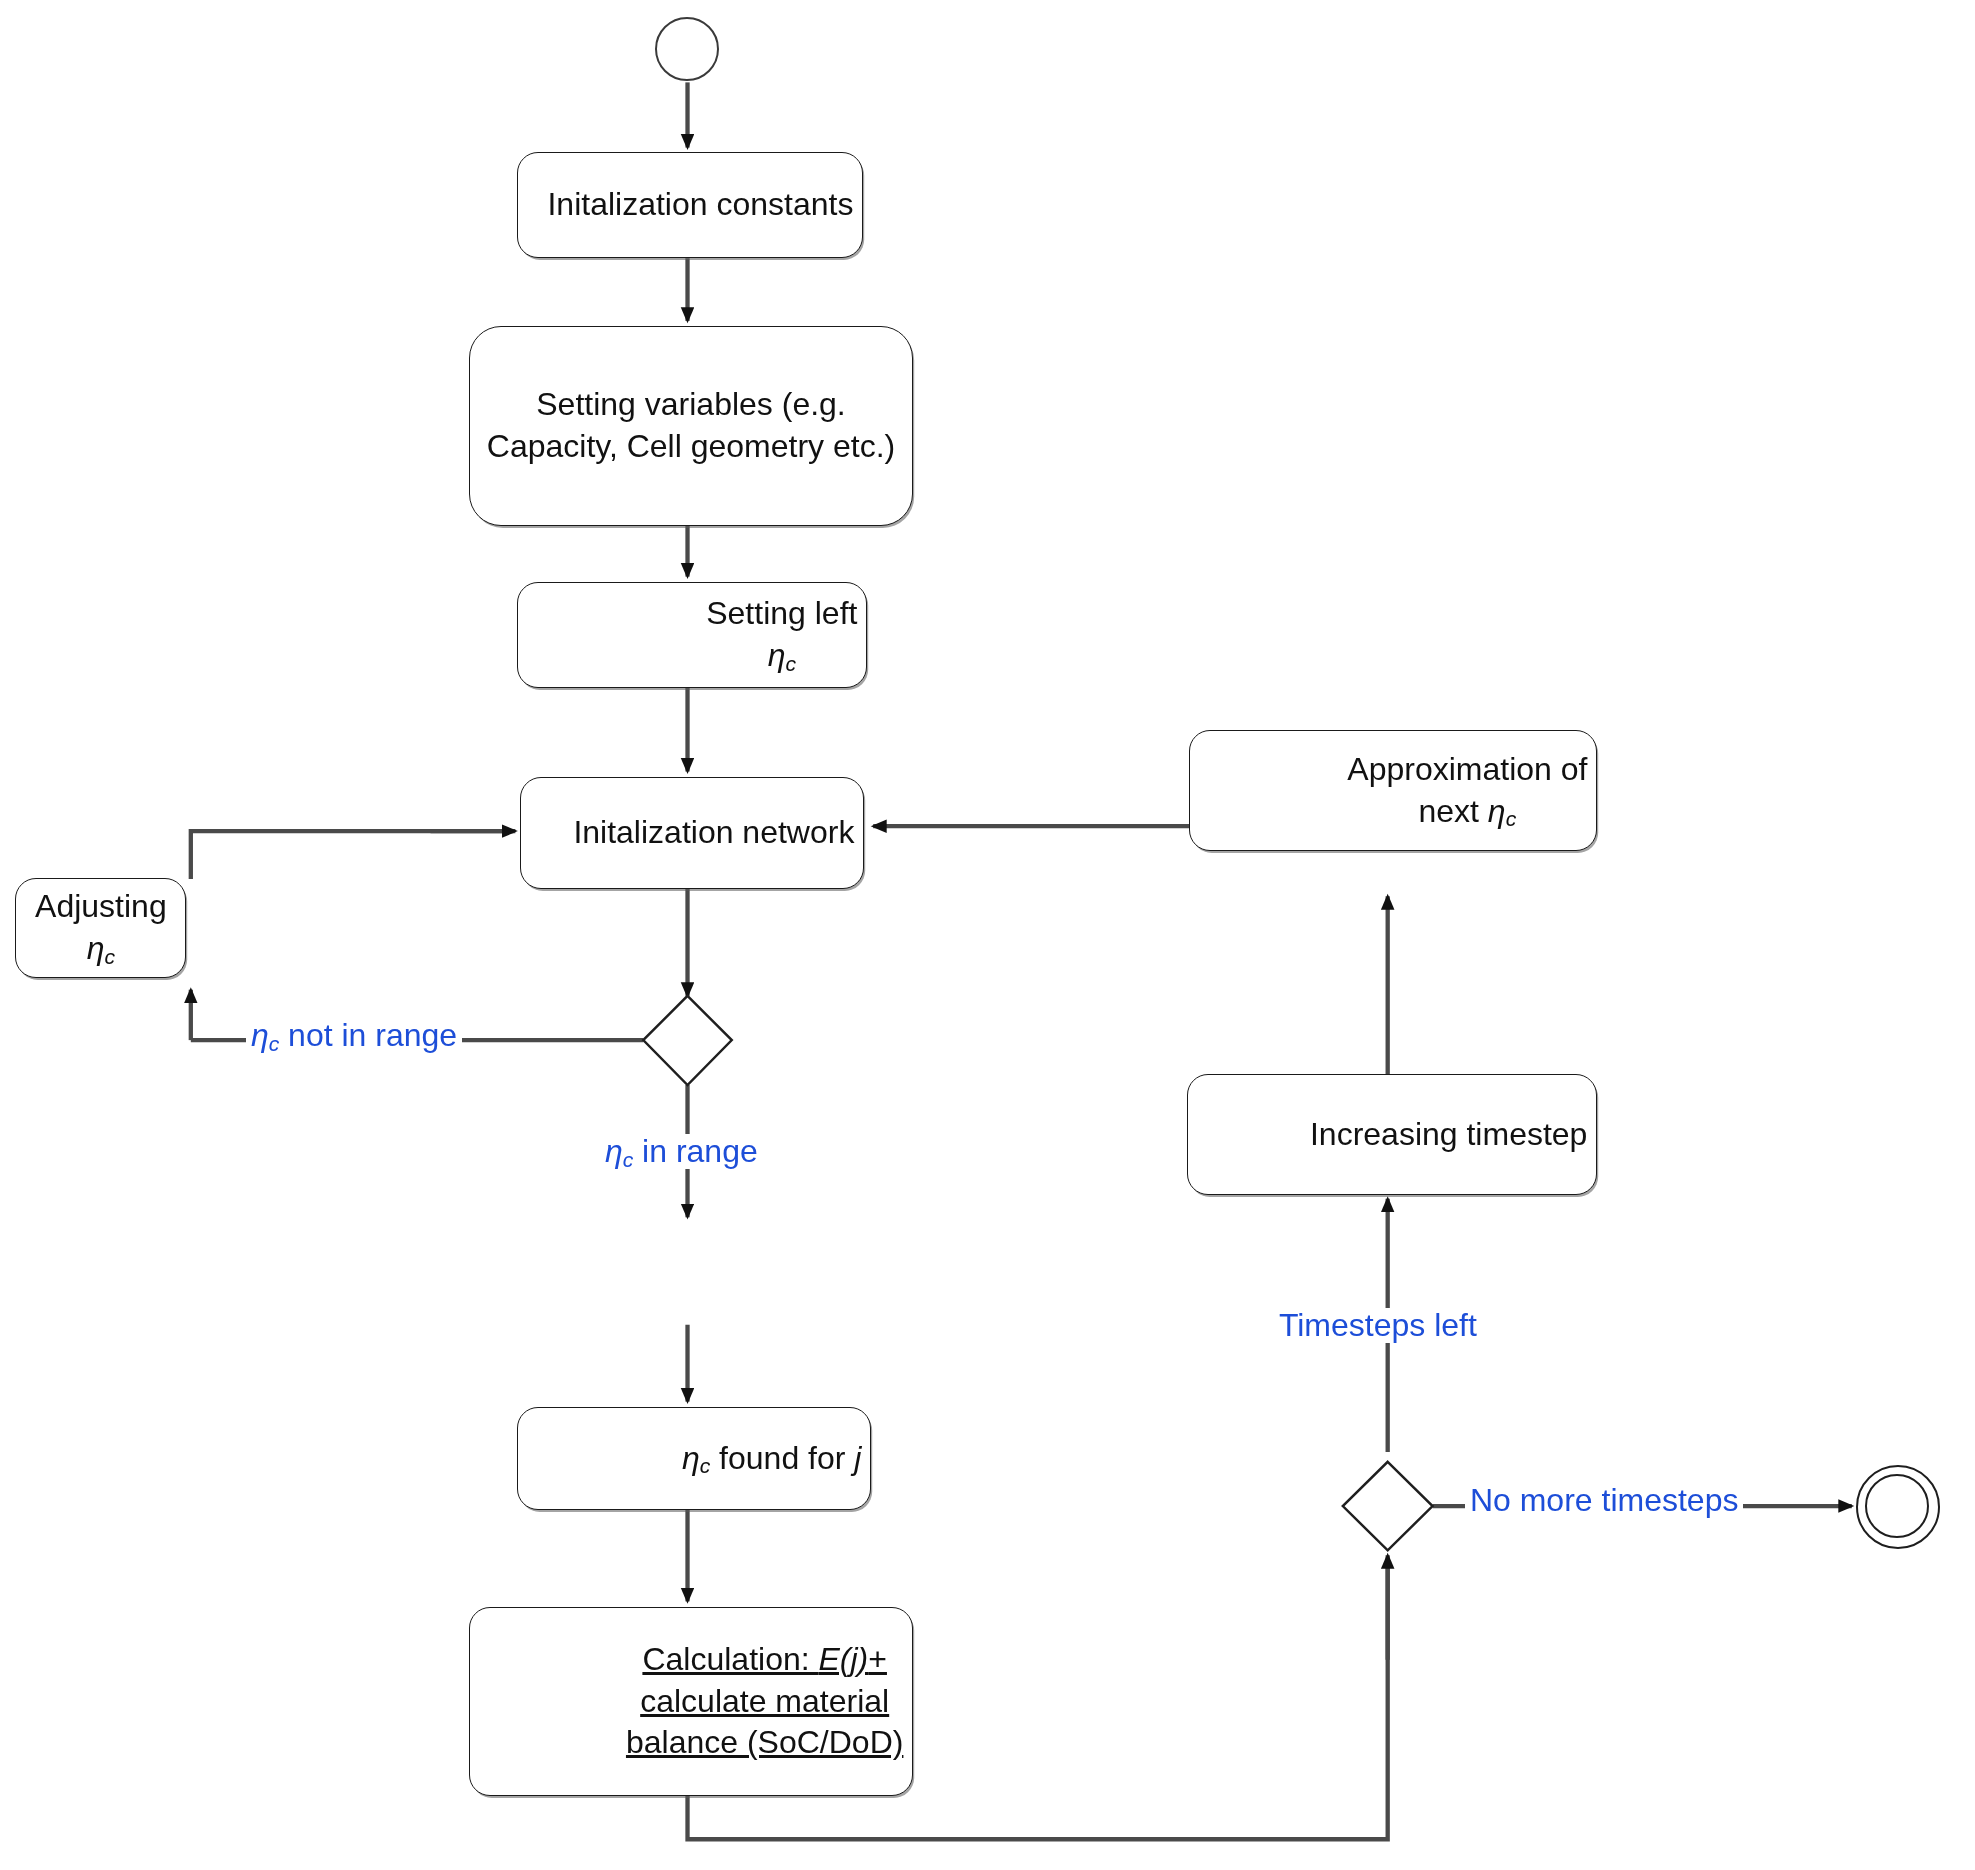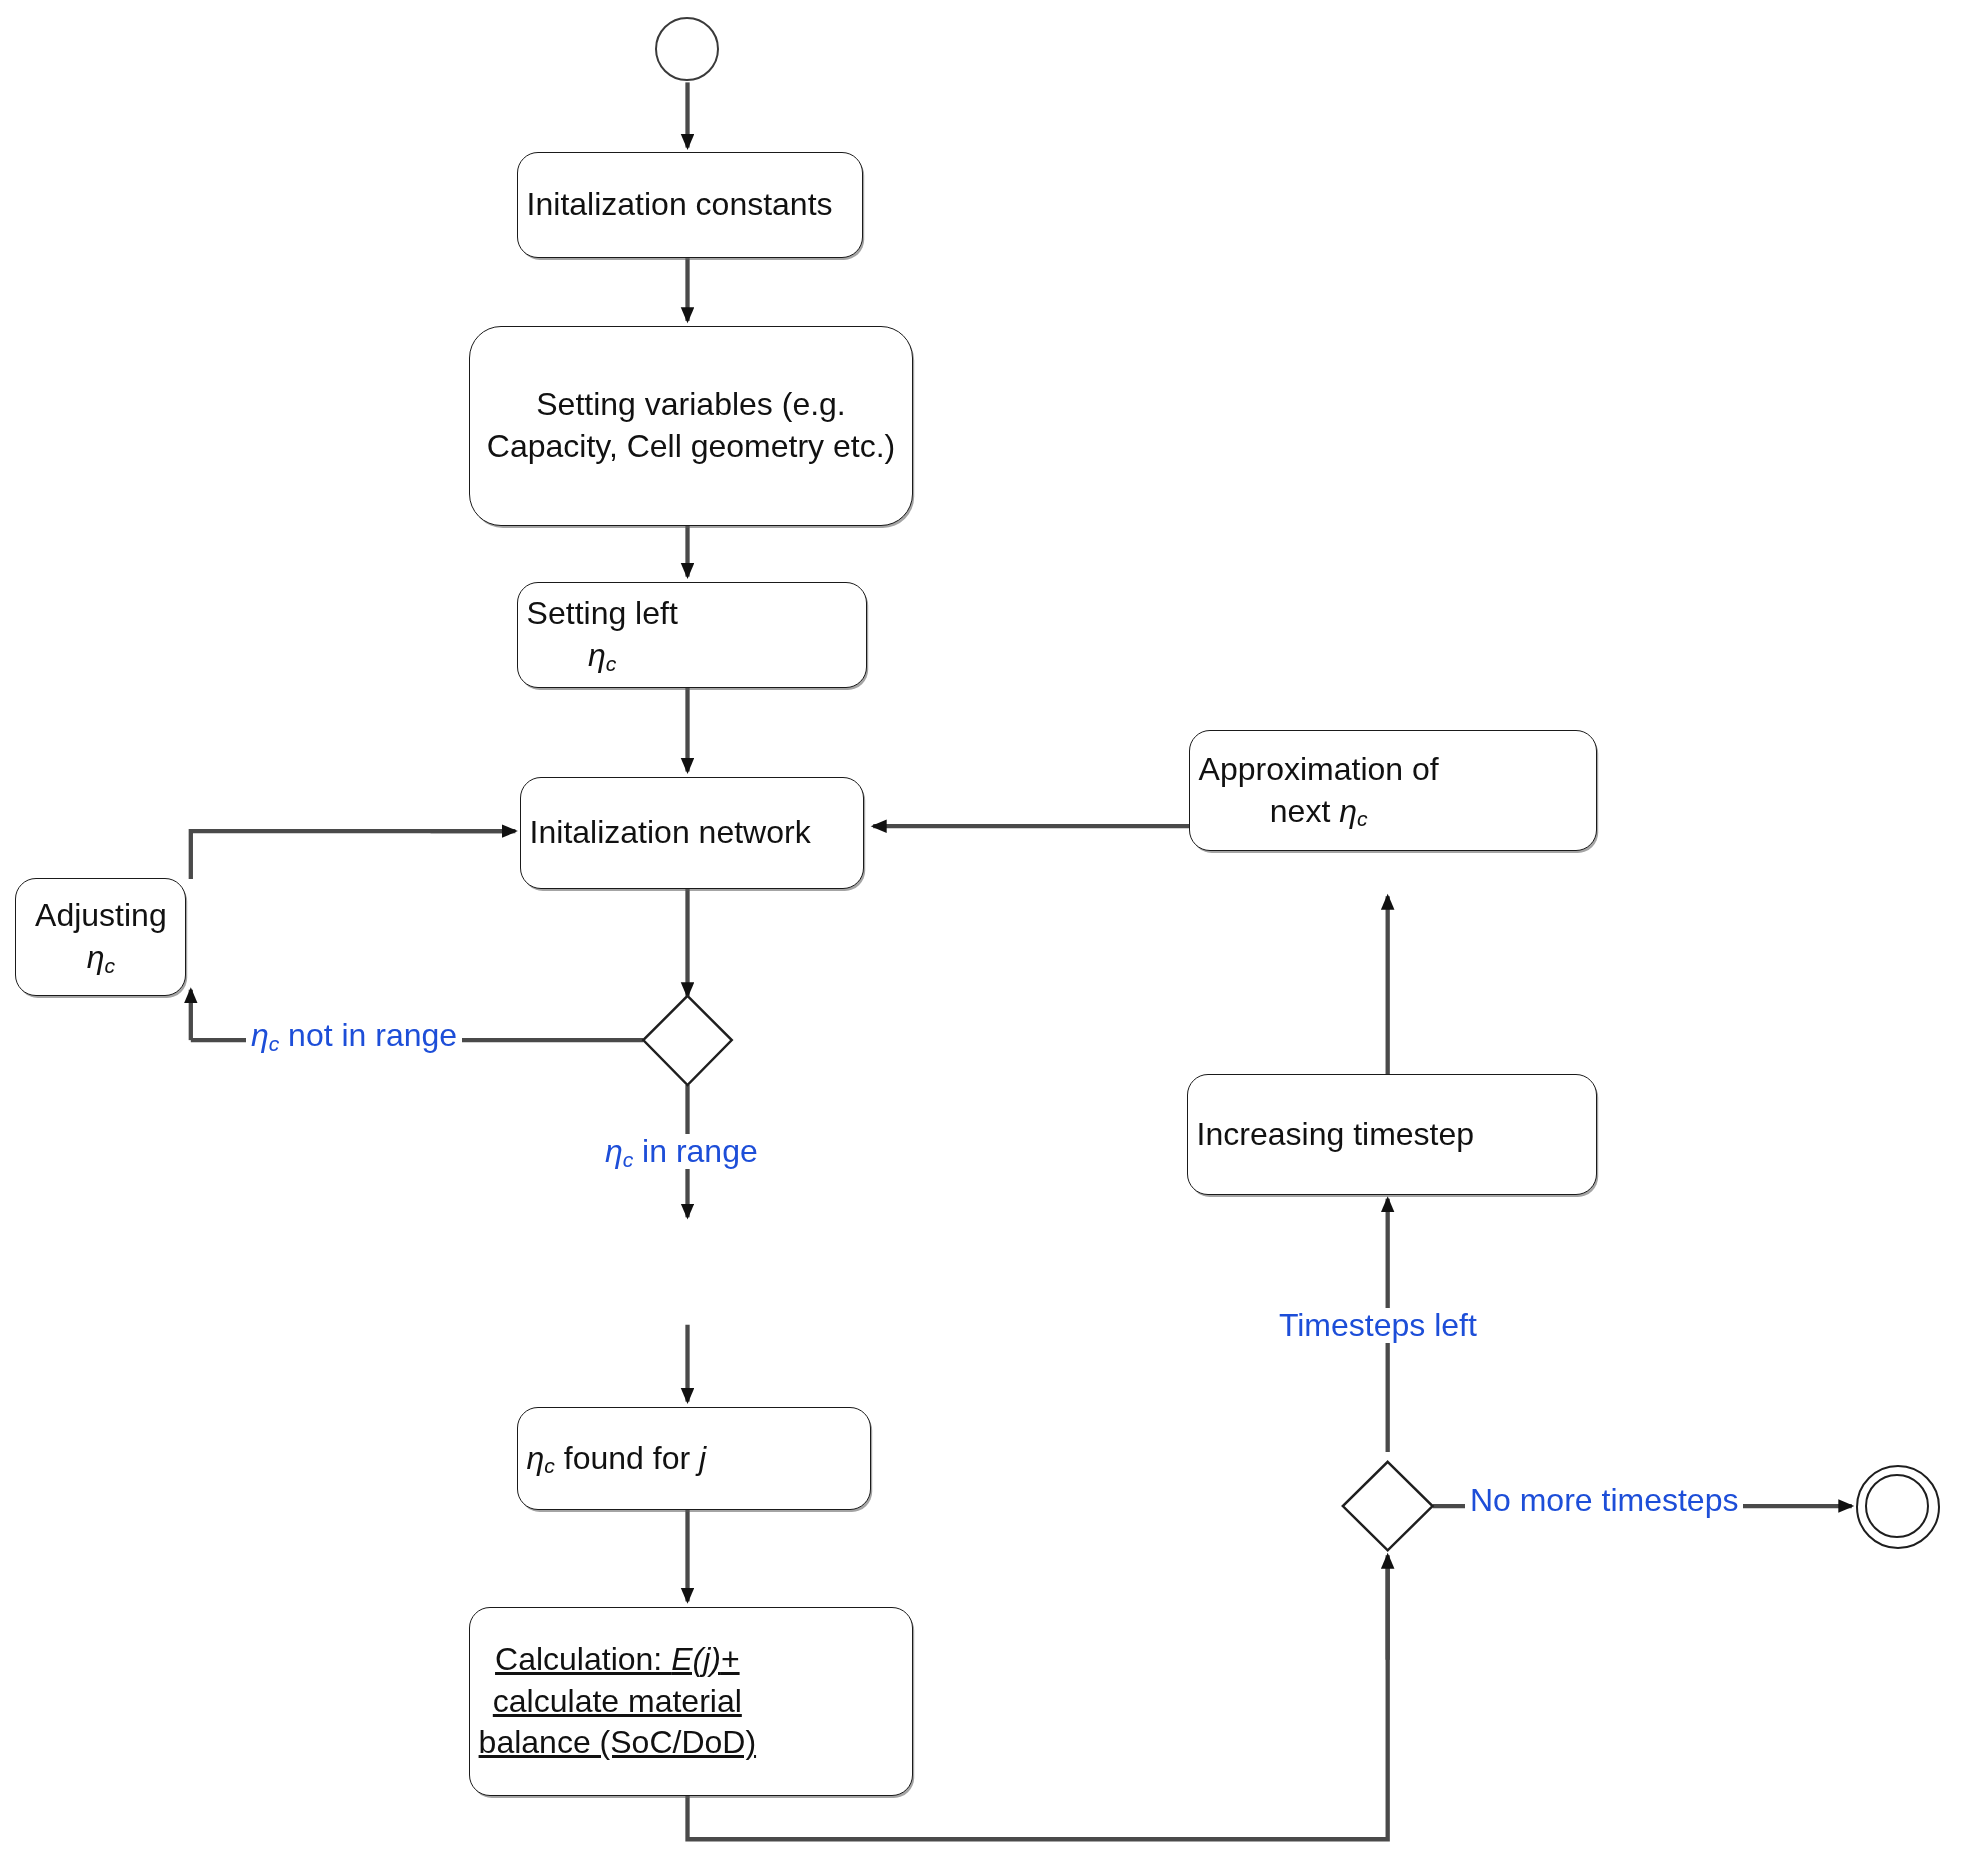--- a/index.html
+++ b/index.html
@@ -1,21 +1,21 @@
 <!DOCTYPE html>
 <html style="font-size:9.8px"><head>
 <meta charset="utf-8">
 <style>
   html,body{margin:0;padding:0;background:#ffffff;}
   body{width:1975px;height:1870px;font-family:"Liberation Sans",sans-serif;overflow:hidden;}
   #stage{position:relative;width:1975px;height:1870px;background:#ffffff;}
   svg.edges{position:absolute;left:0;top:0;width:1975px;height:1870px;}
 
   .node{position:absolute;box-sizing:border-box;display:flex;align-items:center;
-        justify-content:flex-start;text-align:center;background:#ffffff;
+        justify-content:flex-end;text-align:center;background:#ffffff;
         border:1.8px solid #1a1a1a;color:#111111;line-height:1.30;}
   .rounded{border-radius:21px;box-shadow:1.8px 2.5px 0 -0.6px rgba(90,90,90,.55);}
   .node .txt{display:block;padding:0 8.6px;font-size:32px;}
 
   .start-node{position:absolute;border:2.5px solid #3a3a3a;border-radius:50%;
               background:#ffffff;box-sizing:border-box;}
   .end-outer{position:absolute;border:2.5px solid #1e1e1e;border-radius:50%;
              background:#ffffff;box-sizing:border-box;}
   .end-inner{position:absolute;border:2.5px solid #1e1e1e;border-radius:50%;
              background:#ffffff;box-sizing:border-box;}
@@ -100,21 +100,21 @@
     <span class="txt">
       <span>Setting left</span><br>
       <span class="eta">η</span><sub>c</sub>
     </span>
   </div>
 
   <div class="node rounded" style="left:520px;top:777px;width:344px;height:112px;">
     <span class="txt">Initalization network</span>
   </div>
 
-  <div class="node rounded" style="left:15.4px;top:878px;width:171px;height:118px;">
+  <div class="node rounded" style="left:15.4px;top:878px;width:171px;height:100px;">
     <span class="txt">
       <span>Adjusting </span><span class="eta">η</span><sub>c</sub>
     </span>
   </div>
 
 
   <div class="node rounded" style="left:517px;top:1407px;width:354px;height:103px;">
     <span class="txt">
       <span class="eta">η</span><sub>c</sub><span> found for </span><i class="v">j</i>
     </span>

